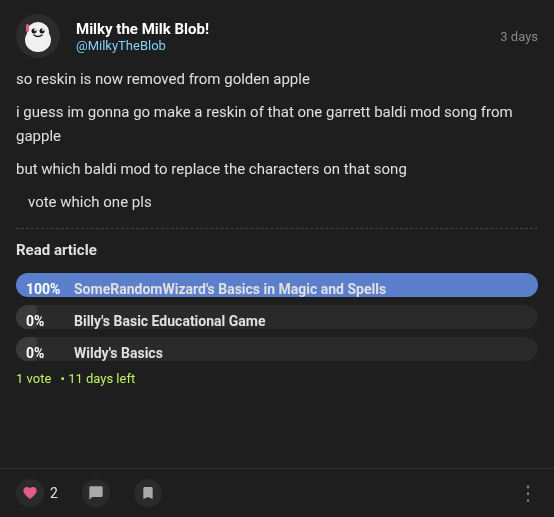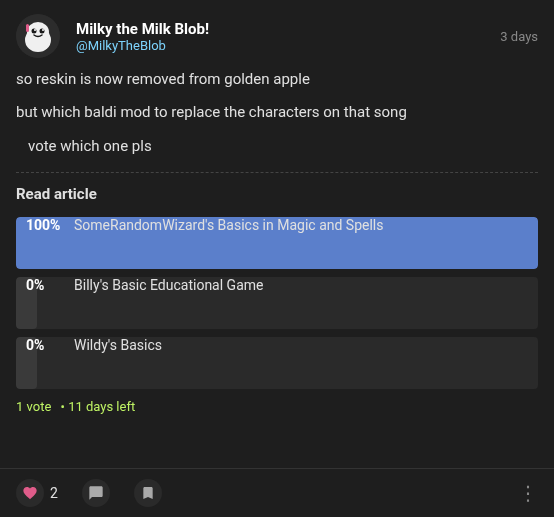--- a/index.html
+++ b/index.html
@@ -101,25 +101,25 @@
 
     .poll-options {
       display: flex;
       flex-direction: column;
       gap: 8px;
       margin-bottom: 10px;
     }
 
     .poll-option {
       position: relative;
-      height: 52px;
-      border-radius: 4px;
+      height: 24px;
+      border-radius: 14px;
       overflow: hidden;
       display: flex;
-      align-items: flex-start;
+      align-items: flex-end;
       background: #2a2a2a;
     }
 
     .poll-bar {
       position: absolute;
       left: 0;
       top: 0;
       height: 100%;
       border-radius: 4px;
     }
@@ -146,20 +146,21 @@
       font-weight: 700;
       font-size: 14px;
       color: #ffffff;
       width: 38px;
       flex-shrink: 0;
     }
 
     .poll-label {
       font-size: 14px;
       color: #e0e0e0;
+      font-weight: bold;
     }
 
     .poll-meta {
       font-size: 13px;
       color: #bef264;
       margin-bottom: 14px;
     }
 
     .poll-meta span {
       margin-right: 6px;
@@ -241,20 +242,21 @@
       <div class="user-info">
         <span class="display-name">Milky the Milk Blob!</span>
         <span class="username">@MilkyTheBlob</span>
       </div>
     </div>
     <span class="timestamp">3 days</span>
   </div>
 
   <div class="tweet-body">
     <p>so reskin is now removed from golden apple</p>
+    <p>i guess im gonna go make a reskin of that one garrett baldi mod song from gapple</p>
     <p>but which baldi mod to replace the characters on that song</p>
     <p>vote which one pls</p>
   </div>
 
   <div class="poll-section">
     <div class="read-article">Read article</div>
 
     <div class="poll-options">
 
       <div class="poll-option">

